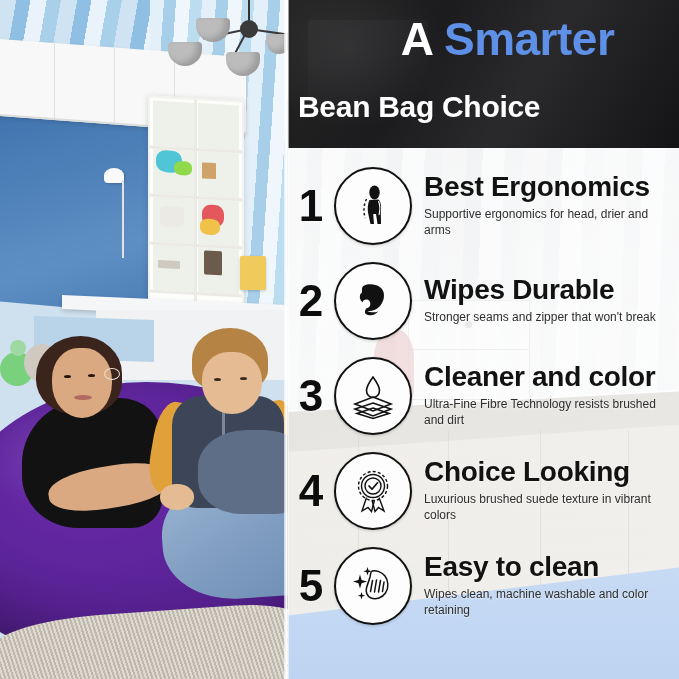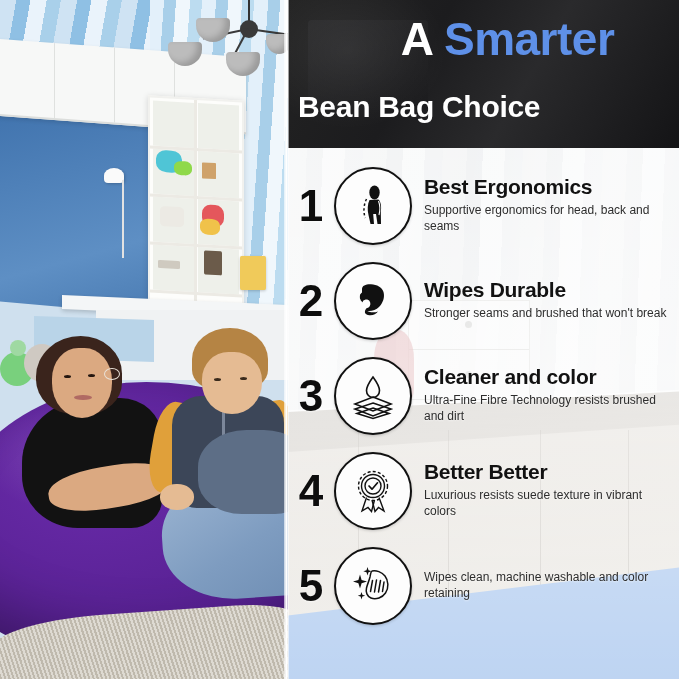--- a/index.html
+++ b/index.html
@@ -133,21 +133,21 @@
   .features{position:absolute;left:0;top:148px;width:391px;height:531px;}
   .feature{position:absolute;left:0;width:391px;height:95px;display:flex;align-items:center;}
   .f-num{width:46px;flex:0 0 46px;text-align:center;color:#0d0d0d;
     font-size:44px;font-weight:bold;line-height:1;
     text-shadow:0 1px 2px rgba(255,255,255,.6);}
   .f-icon{width:74px;flex:0 0 74px;height:74px;border-radius:50%;
     background:#fdfdfd;border:2px solid #111;display:flex;align-items:center;justify-content:center;
     box-shadow:0 1px 3px rgba(0,0,0,.18);}
   .f-icon svg{display:block;}
   .f-text{flex:1;padding-left:12px;padding-right:4px;}
-  .f-title{color:#121212;font-size:21px;font-weight:bold;line-height:1.08;letter-spacing:-.3px;
+  .f-title{color:#121212;font-size:28px;font-weight:bold;line-height:1.08;letter-spacing:-.3px;
     text-shadow:0 1px 2px rgba(255,255,255,.55);margin-bottom:4px;}
   .f-desc{color:#2d2d2d;font-size:12px;line-height:1.33;
     text-shadow:0 1px 2px rgba(255,255,255,.6);}
 
   
   .divider{position:absolute;left:284px;top:0;width:5px;height:679px;
     background:linear-gradient(90deg,rgba(255,255,255,.55),#ffffff 50%,rgba(255,255,255,.45));z-index:30;}
 </style>
 </head>
 <body>
@@ -277,37 +277,37 @@
         <div class="f-icon">
           <svg width="48" height="48" viewBox="0 0 48 48">
             <ellipse cx="25.5" cy="10.5" rx="5.2" ry="7" fill="#111"></ellipse>
             <path d="M20.5 18 C18.5 22,18.2 28,19.5 33 L21.5 42 L25 42 L24.2 32 L27 32 L28.5 42 L32 42 L31.8 30 C32.6 25,32 20,29.5 17.5 Z" fill="#111"></path>
             <path d="M29.5 19 C31.5 24,31 29,30 33" stroke="#fff" stroke-width="1.1" fill="none"></path>
             <path d="M17.5 17 C14.5 23,14.3 30,16.2 36" stroke="#111" stroke-width="1.5" fill="none" stroke-dasharray="2.4 2.4"></path>
           </svg>
         </div>
         <div class="f-text">
           <div class="f-title">Best Ergonomics</div>
-          <div class="f-desc">Supportive ergonomics for head, back and seams</div>
+          <div class="f-desc">Supportive ergonomics for head, drier and arms</div>
         </div>
       </div>
 
       <div class="feature" style="top:105px">
         <div class="f-num">2</div>
         <div class="f-icon">
           <svg width="48" height="48" viewBox="0 0 48 48">
             <path d="M13 12 C13 8.5,17 7,22 7.2 C28 7.5,33 10,34.5 15 C36 20,34 26,30 30 C26.5 33.5,21 35,16 33.5 C18 31,19 28,18.5 25.5 C16 26.5,13 25.5,11.5 23 C10 20.5,10.5 17,13 15.5 Z" fill="#111"></path>
             <path d="M14 24 C16 22,19 22,20.5 24 C22 26,21.5 29,19.5 30.5 C17 32,14 31,13 28.5" fill="#fff"></path>
             <path d="M16.5 33 C20 35.5,25 36,29 34.5 C27 37.5,23 39,19 38 C16.5 37.3,15 35.5,16.5 33 Z" fill="#111"></path>
             <path d="M12.5 14 C10 16,9.5 20,11 22.5" stroke="#fff" stroke-width="1" fill="none"></path>
           </svg>
         </div>
         <div class="f-text">
           <div class="f-title">Wipes Durable</div>
-          <div class="f-desc">Stronger seams and brushed that won't break</div>
+          <div class="f-desc">Stronger seams and zipper that won't break</div>
         </div>
       </div>
 
       <div class="feature" style="top:200px">
         <div class="f-num">3</div>
         <div class="f-icon">
           <svg width="50" height="50" viewBox="0 0 50 50">
             <path d="M25 6 C25 6,18.5 15,18.5 19.5 C18.5 23.5,21.4 26.5,25 26.5 C28.6 26.5,31.5 23.5,31.5 19.5 C31.5 15,25 6,25 6 Z" fill="none" stroke="#111" stroke-width="1.6"></path>
             <path d="M25 26 L43 33 L25 40 L7 33 Z" fill="none" stroke="#111" stroke-width="1.6"></path>
             <path d="M25 32 L43 38 L25 45 L7 38 Z" fill="none" stroke="#111" stroke-width="1.6"></path>
@@ -328,42 +328,43 @@
               <circle cx="25" cy="20" r="14.5" stroke-dasharray="3 2.2"></circle>
               <circle cx="25" cy="20" r="11.5"></circle>
               <circle cx="25" cy="20" r="8"></circle>
               <path d="M21 20 L24 23.2 L29.5 16.8" stroke-width="1.7" stroke-linecap="round" stroke-linejoin="round"></path>
               <path d="M18.5 31.5 L14 45 L20 41.5 L23.5 45.5 L26.5 34"></path>
               <path d="M31 31.5 L36 45 L30.5 41.5 L27 45.5 L24 34"></path>
             </g>
           </svg>
         </div>
         <div class="f-text">
-          <div class="f-title">Better Better</div>
-          <div class="f-desc">Luxurious resists suede texture in vibrant colors</div>
+          <div class="f-title">Choice Looking</div>
+          <div class="f-desc">Luxurious brushed suede texture in vibrant colors</div>
         </div>
       </div>
 
       <div class="feature" style="top:390px">
         <div class="f-num">5</div>
         <div class="f-icon">
           <svg width="50" height="50" viewBox="0 0 50 50">
             <g stroke="#111" stroke-width="1.5" fill="none" stroke-linecap="round" stroke-linejoin="round">
               <path d="M24 10 C28 9,34 11,37 15 C40.5 19.5,41 27,37.5 32 C34.5 36.5,28 39,23 37 C19 35.4,17.5 31,18.5 27 C19.3 23.5,21 20,22 16 C22.5 13.5,22.5 11,24 10 Z"></path>
               <path d="M24.5 19.5 L22.5 30.5"></path>
               <path d="M28.5 19 L26.5 31"></path>
               <path d="M32.5 19.5 L30.5 31"></path>
               <path d="M36 21 L34.5 30.5"></path>
             </g>
             <path d="M12 13.5 L13.6 19 L19 20.6 L13.6 22.2 L12 27.6 L10.4 22.2 L5 20.6 L10.4 19 Z" fill="#111"></path>
             <path d="M19.5 6 L20.5 9.2 L23.7 10.2 L20.5 11.2 L19.5 14.4 L18.5 11.2 L15.3 10.2 L18.5 9.2 Z" fill="#111"></path>
             <path d="M13.5 31 L14.4 33.8 L17.2 34.7 L14.4 35.6 L13.5 38.4 L12.6 35.6 L9.8 34.7 L12.6 33.8 Z" fill="#111"></path>
           </svg>
         </div>
         <div class="f-text">
+          <div class="f-title">Easy to clean</div>
           <div class="f-desc">Wipes clean, machine washable and color retaining</div>
         </div>
       </div>
 
     </div>
   </div>
 
 </div>
 
 </body></html>

